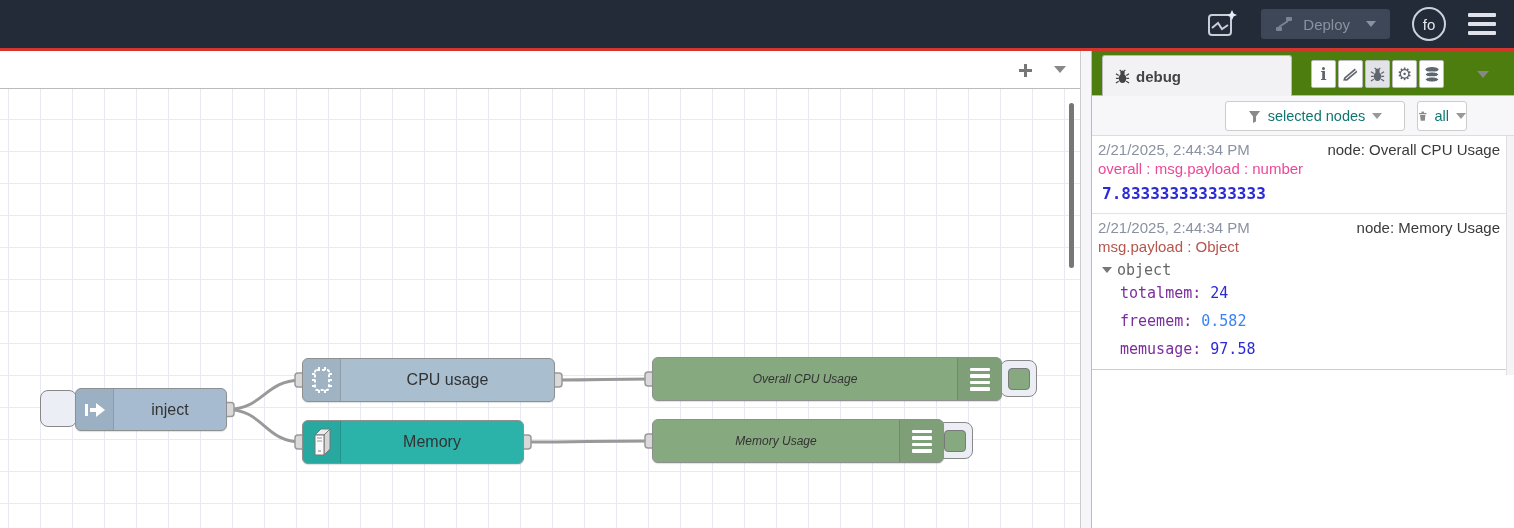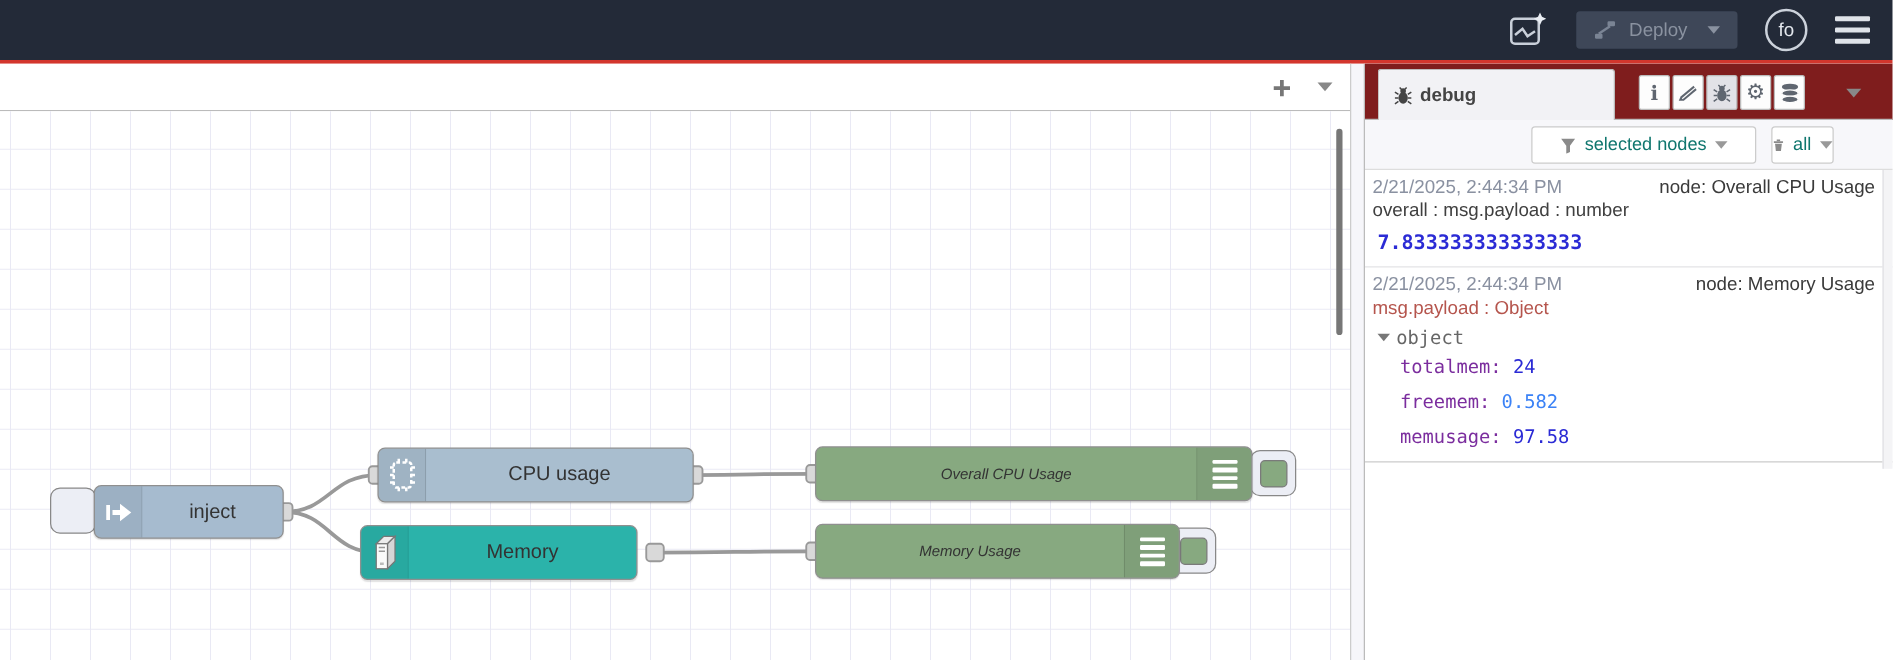--- a/index.html
+++ b/index.html
@@ -50,21 +50,21 @@
 
   .canvas-scroll-thumb { position:absolute; left:1069px; top:14px; width:5px; height:165px;
                          background:#777; border-radius:3px; z-index:5; cursor:pointer; }
 
   
   .separator { position:absolute; left:1080px; top:51px; width:12px; height:477px; background:#f6f6fa;
                border-left:1px solid #ccc; border-right:1px solid #bbb; cursor:col-resize; }
 
   
   .sidebar { position:absolute; left:1092px; top:51px; width:422px; height:477px; background:#fff; }
-  .sb-tabs { position:absolute; left:0; top:0; width:422px; height:45px; background:#7f1d1d; }
+  .sb-tabs { position:absolute; left:0; top:0; width:422px; height:45px; background:#4d7c0f; }
   .sb-tabs .underline { position:absolute; left:0; bottom:0; width:422px; height:1px; background:#bbb; }
   .sb-tab { position:absolute; left:10px; top:4px; width:190px; height:41px; background:#f2f2f5;
             border:1px solid #bbb; border-bottom:none; border-radius:3px 3px 0 0; z-index:2;
             display:flex; align-items:center; gap:6px; padding-left:12px; cursor:pointer;
             font-weight:bold; font-size:15px; color:#444; }
   .sb-iconbtn { position:absolute; top:9px; width:25px; height:28px; background:#fdfdfd; border:1px solid #bbb;
                 border-radius:2px; display:flex; align-items:center; justify-content:center; cursor:pointer;
                 color:#5f6670; }
   .sb-iconbtn.active { background:#e2e2e7; }
   .sb-iconbtn .seri { font-family:"DejaVu Serif", serif; font-weight:bold; font-size:16px; }
@@ -164,21 +164,21 @@
     <div class="icon-region">
       <svg width="22" height="22" viewBox="0 0 22 22">
         <rect x="1" y="5" width="3" height="12" fill="#fff"></rect>
         <rect x="6" y="9" width="8" height="4" fill="#fff"></rect>
         <polygon points="12,4 21,11 12,18" fill="#fff"></polygon>
       </svg>
     </div>
     <div class="lbl">inject</div>
   </div>
 
-  <div class="node" style="left: 288px; top: 331px; width: 222px; height: 44px; background-color: rgb(43, 179, 170);">
+  <div class="node" style="left: 302px; top: 331px; width: 222px; height: 44px; background-color: rgb(43, 179, 170);">
     <div class="icon-region">
       <svg width="26" height="30" viewBox="0 0 26 30">
         <polygon points="6,8 12,2 21,2 15,8" fill="#ececec" stroke="#777" stroke-width="1"></polygon>
         <polygon points="15,8 21,2 21,22 15,28" fill="#d6d6d6" stroke="#777" stroke-width="1"></polygon>
         <rect x="6" y="8" width="9" height="20" fill="#fafafa" stroke="#777" stroke-width="1"></rect>
         <path d="M8 11 h5 M8 14 h5" stroke="#999" stroke-width="1.2"></path>
         <rect x="9" y="23" width="3" height="2" fill="#bbb"></rect>
       </svg>
     </div>
     <div class="lbl">Memory</div>
@@ -280,21 +280,21 @@
     </div>
   </div>
 
   <div class="messages">
 
     <div class="msg">
       <div class="msg-meta">
         <span class="msg-ts">2/21/2025, 2:44:34 PM</span>
         <span class="msg-node">node: Overall CPU Usage</span>
       </div>
-      <div class="msg-path" style="color: #404040;">overall : msg.payload : number</div>
+      <div class="msg-path" style="color: #ec4899;">overall : msg.payload : number</div>
       <div class="msg-value" style="color: rgb(43, 43, 213);">7.833333333333333</div>
     </div>
 
     <div class="msg">
       <div class="msg-meta">
         <span class="msg-ts">2/21/2025, 2:44:34 PM</span>
         <span class="msg-node">node: Memory Usage</span>
       </div>
       <div class="msg-path" style="color: rgb(181, 85, 77);">msg.payload : Object</div>
       <div class="obj-row">

